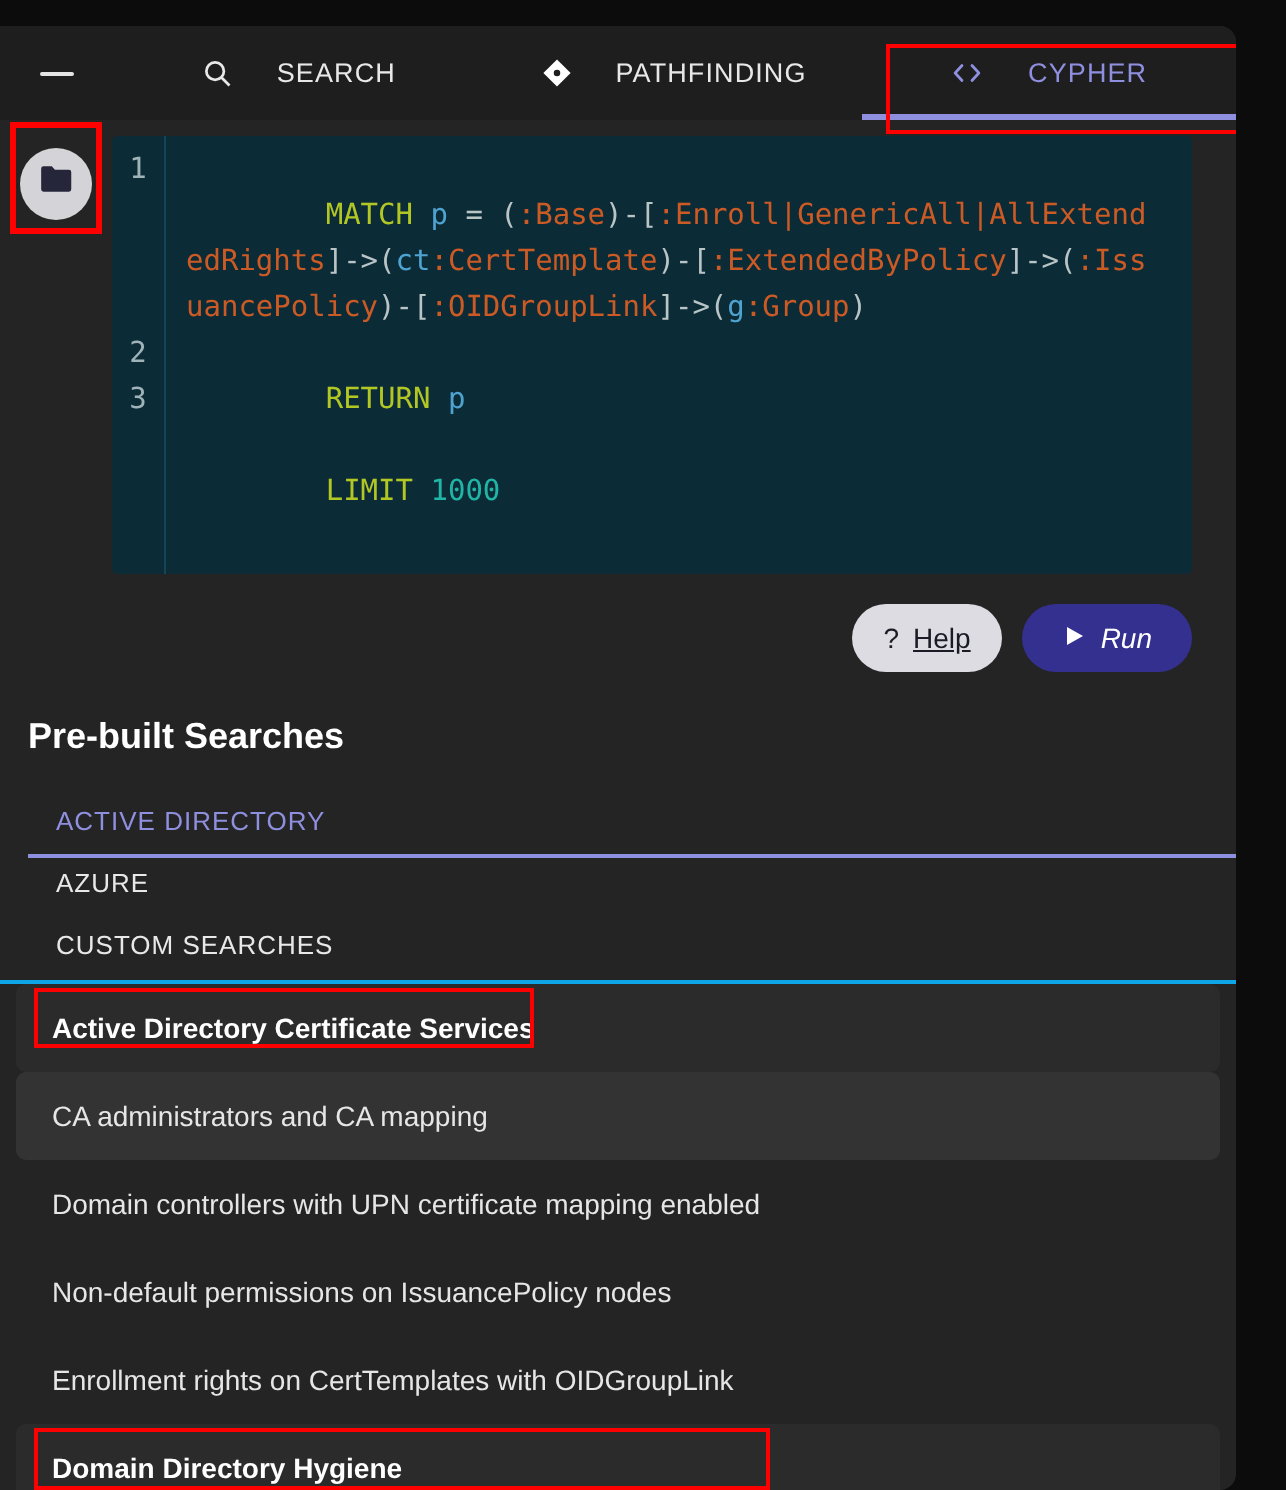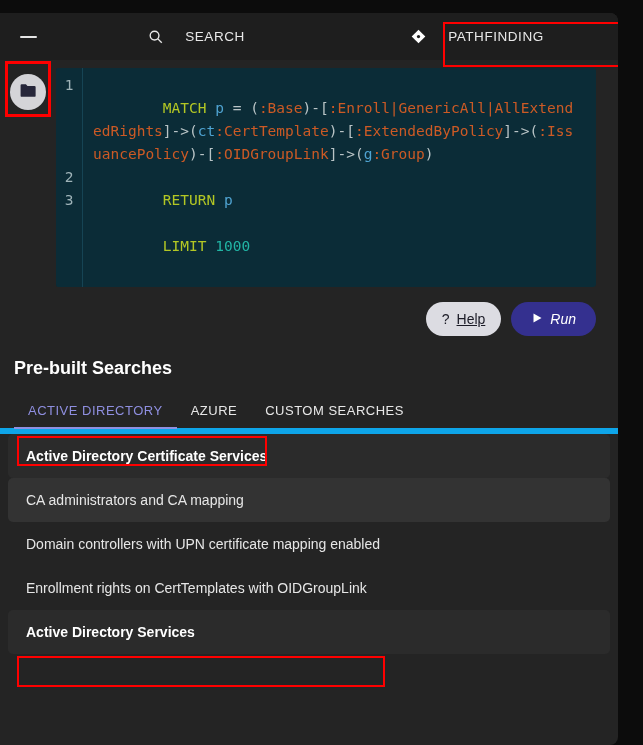--- a/index.html
+++ b/index.html
@@ -167,21 +167,22 @@
     font-size: 18px;
     font-weight: bold;
     color: #ffffff;
     padding: 22px 0 0 14px;
   }
 
   .tabs2 {
     display: flex;
     gap: 0;
     padding: 18px 0 0 14px;
-    border-bottom: 6px solid #0ea5e9;
+    border-bottom: 2px solid #0ea5e9;
+    flex-direction: column;
   }
   .tab2 {
     font-size: 13px;
     letter-spacing: 0.5px;
     color: #e8e8e8;
     padding: 6px 14px 10px 14px;
     cursor: pointer;
     position: relative;
     white-space: nowrap;
   }
@@ -262,20 +263,29 @@
     <div class="tab">
       <span class="tab-icon">
         <svg width="15" height="15" viewBox="0 0 24 24">
           <rect x="4.3" y="4.3" width="15.4" height="15.4" transform="rotate(45 12 12)" fill="#ffffff"></rect>
           <circle cx="12" cy="12" r="2.6" fill="#1e1e1e"></circle>
         </svg>
       </span>
       <span>PATHFINDING</span>
     </div>
 
+    <div class="tab active">
+      <span class="tab-icon">
+        <svg width="17" height="15" viewBox="0 0 24 24" fill="none" stroke="#8f8fe0" stroke-width="2.2" stroke-linecap="round" stroke-linejoin="round">
+          <polyline points="8,6 2.5,12 8,18"></polyline>
+            <polyline points="16,6 21.5,12 16,18"></polyline>
+        </svg>
+      </span>
+      <span>CYPHER</span>
+    </div>
   </div>
   <div class="annot-cypher"></div>
 
   <div class="editor-row">
     <div class="folder-btn-wrap">
       <div class="folder-btn">
         <span>
           <svg width="19" height="19" viewBox="0 0 24 24" fill="#26263a">
             <path d="M2 5.5a1.5 1.5 0 0 1 1.5-1.5h5.2l2 2.2h8.8A1.5 1.5 0 0 1 21 7.7v10.8a1.5 1.5 0 0 1-1.5 1.5h-16A1.5 1.5 0 0 1 2 18.5z"></path>
           </svg>
@@ -334,23 +344,26 @@
   <div class="list-item header">
         <span>Active Directory Certificate Services</span>
       </div>
       <div class="list-item hover">
         <span>CA administrators and CA mapping</span>
       </div>
       <div class="list-item">
         <span>Domain controllers with UPN certificate mapping enabled</span>
       </div>
       <div class="list-item">
+        <span>Non-default permissions on IssuancePolicy nodes</span>
+      </div>
+      <div class="list-item">
         <span>Enrollment rights on CertTemplates with OIDGroupLink</span>
       </div>
       <div class="list-item header">
-        <span>Active Directory Services</span>
+        <span>Domain Directory Hygiene</span>
       </div>
       <div class="list-item"></div>
       <div class="annot-adcs"></div>
       <div class="annot-enroll"></div>
     </div>
 
 </div>
 
 </body></html>

